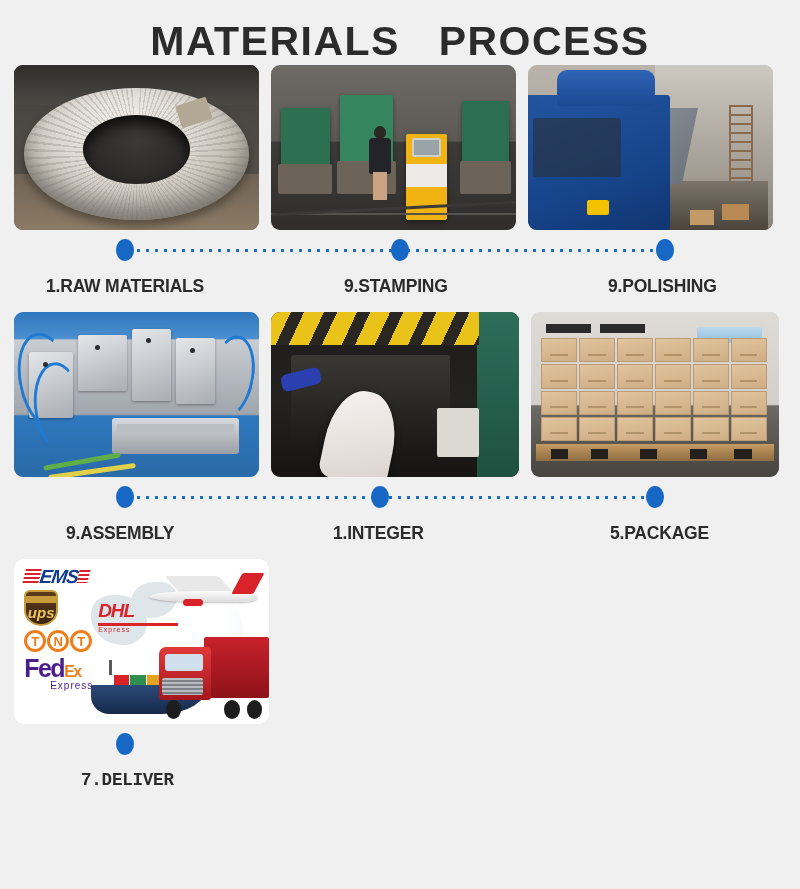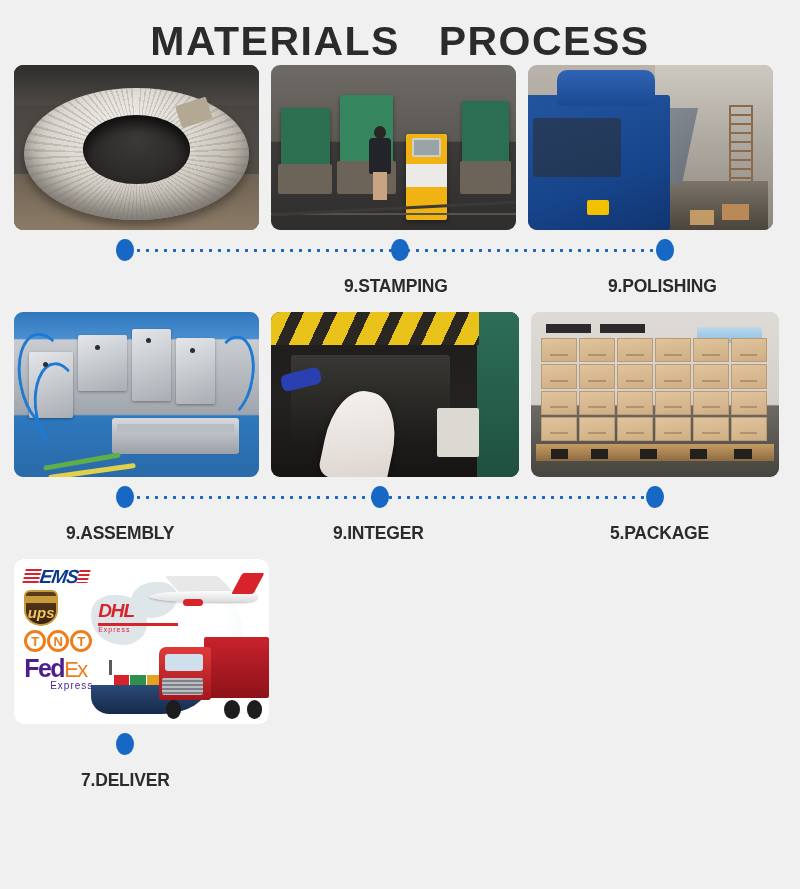--- a/index.html
+++ b/index.html
@@ -210,21 +210,21 @@
     border-radius:6px 6px 50% 50% / 6px 6px 44% 44%; position:relative; border:2px solid #c79a3a; }
   .lg-ups .band { position:absolute; left:0; right:0; top:4px; height:7px; background:#c79a3a; }
   .lg-ups .u { position:absolute; left:0; right:0; top:13px; text-align:center; font-weight:bold; font-size:15px; color:#f0c75e; font-style:italic; line-height:1; }
 
   .lg-tnt { display:flex; gap:1px; }
   .lg-tnt span { width:22px; height:22px; border:3px solid #ef7d1a; border-radius:50%; color:#ef7d1a;
     font-weight:bold; font-size:13px; display:flex; align-items:center; justify-content:center; background:#fff; }
 
   .lg-fedex { line-height:1; }
   .lg-fedex .f1 { font-weight:bold; font-size:25px; color:#4b1e8c; letter-spacing:-1.5px; }
-  .lg-fedex .f2 { font-weight:normal; font-size:22px; color:#ef7d1a; letter-spacing:-1.5px; }
+  .lg-fedex .f2 { font-weight:bold; font-size:16px; color:#ef7d1a; letter-spacing:-1.5px; }
   .lg-fedex .f3 { font-size:10px; color:#4b1e8c; letter-spacing:1px; margin-left:26px; display:block; }
 
   .lg-dhl { position:absolute; left:33%; top:25%; }
   .lg-dhl .d1 { font-style:italic; font-weight:bold; font-size:19px; color:#d8232a; letter-spacing:-1px; }
   .lg-dhl .bar { width:80px; height:3px; background:#d8232a; margin-top:1px; }
   .lg-dhl .d2 { font-size:7px; color:#d8232a; letter-spacing:1px; }
 
   .plane { position:absolute; right:2%; top:8%; width:48%; height:26%; }
   .plane .fus { position:absolute; left:6%; top:44%; width:88%; height:26%; background:linear-gradient(180deg,#fdfdfd,#dcdcdc);
     border-radius:50% 14% 14% 50% / 50% 40% 40% 50%; box-shadow:0 1px 2px rgba(0,0,0,.25); }
@@ -305,20 +305,21 @@
   </div>
 
   <div class="connector">
     <div class="conn-line" style="left:125px; width:540px;"></div>
     <div class="conn-dot" style="left:125px;"></div>
     <div class="conn-dot" style="left:400px;"></div>
     <div class="conn-dot" style="left:665px;"></div>
   </div>
 
   <div class="labels">
+    <div class="label" style="left:46px;">1.RAW MATERIALS</div>
     <div class="label" style="left:344px;">9.STAMPING</div>
     <div class="label" style="left:608px;">9.POLISHING</div>
   </div>
 </div>
 
 <div class="row">
   <div class="cards" style="padding-left:14px;">
 
     <div class="card">
       <div class="ph-asm">
@@ -397,21 +398,21 @@
 
   <div class="connector">
     <div class="conn-line" style="left:125px; width:530px;"></div>
     <div class="conn-dot" style="left:125px;"></div>
     <div class="conn-dot" style="left:380px;"></div>
     <div class="conn-dot" style="left:655px;"></div>
   </div>
 
   <div class="labels">
     <div class="label" style="left:66px;">9.ASSEMBLY</div>
-    <div class="label" style="left:333px;">9.INTEGER</div>
+    <div class="label" style="left:333px;">1.INTEGER</div>
     <div class="label" style="left:610px;">5.PACKAGE</div>
   </div>
 </div>
 
 <div class="row">
   <div class="cards" style="padding-left:14px;">
 
     <div class="card" style="width:255px; height:165px;">
       <div class="ph-del">
         <div class="globe"></div>
@@ -476,15 +477,15 @@
       </div>
     </div>
 
   </div>
 
   <div class="connector">
     <div class="conn-dot" style="left:125px;"></div>
   </div>
 
   <div class="labels">
-    <div class="label" style="left:81px;">7.DELIVER</div>
+    <div class="label" style="left:81px;font-family:Liberation Mono, monospace;">7.DELIVER</div>
   </div>
 </div>
 
 </body></html>

